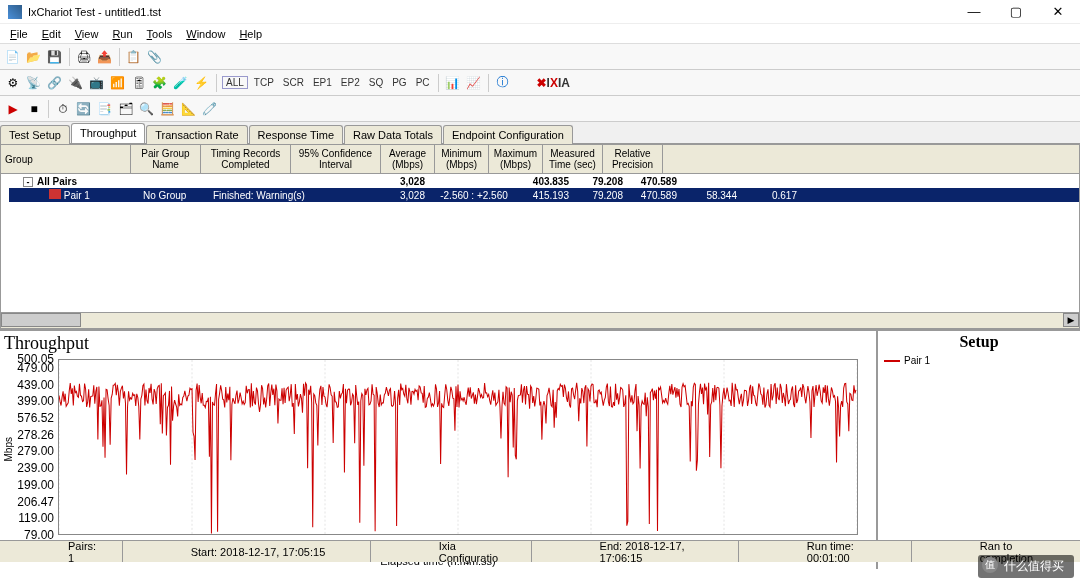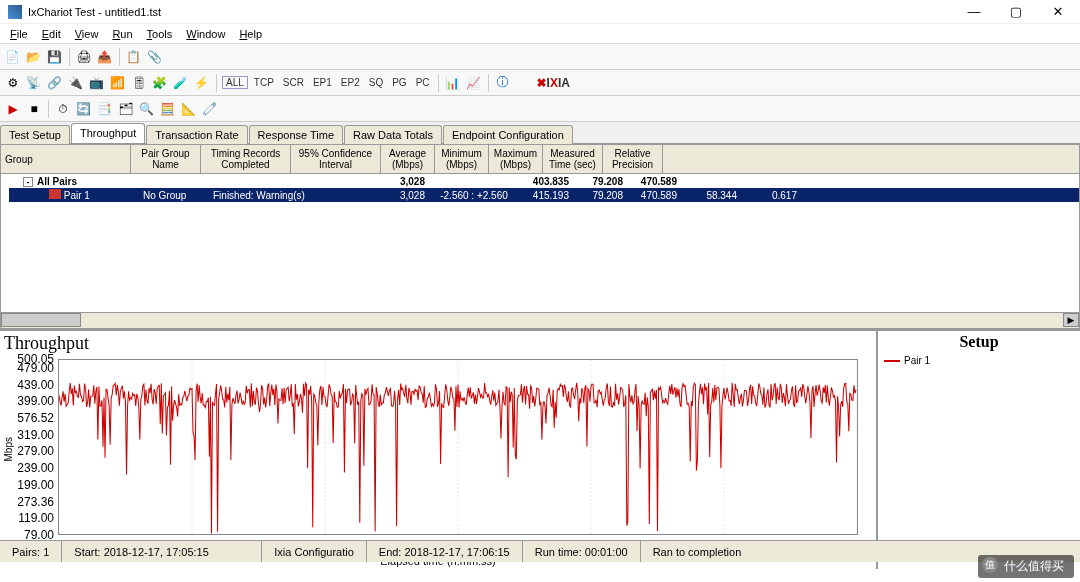--- a/index.html
+++ b/index.html
@@ -41,21 +41,21 @@
 .yticks { position: absolute; left: 20px; top: 28px; bottom: 34px; width: 36px; font-size: 12px; text-align: right; }
 .ytick { position: absolute; right: 2px; transform: translateY(-50%); }
 .xticks { position: absolute; left: 58px; right: 18px; bottom: 18px; height: 12px; font-size: 9px; }
 .xtick { position: absolute; transform: translateX(-50%); }
 .xlab { position: absolute; left: 0; right: 0; bottom: 2px; text-align: center; font-size: 11px; }
 .legendpane { width: 202px; padding: 2px 6px; }
 .legendpane .lt { font-family: "Times New Roman", serif; font-size: 16px; text-align: center; font-weight: bold; }
 .legentry { display: flex; align-items: center; font-size: 10px; margin-top: 4px; }
 .legentry .sw { width: 16px; height: 2px; background: #c00; margin-right: 4px; }
 .statusbar { position: absolute; left: 0; right: 0; bottom: 20px; height: 22px; display: flex; align-items: center; background: #ece9d8; border-top: 1px solid #999; font-size: 11px; }
-.statusbar > div { padding: 0 12px; border-right: 1px solid #999; height: 100%; display: flex; align-items: center; }
+.statusbar > div { padding: 0 20px; border-right: 1px solid #999; height: 100%; display: flex; align-items: center; margin-left: 48px; }
 .watermark { position: absolute; right: 6px; bottom: 4px; font-size: 12px; color: #fff; background: rgba(0,0,0,0.55); padding: 3px 10px 3px 26px; border-radius: 3px; }
 .watermark::before { content: "值"; position: absolute; left: 4px; top: 2px; width: 16px; height: 16px; border-radius: 50%; background: #888; color: #fff; font-size: 10px; text-align: center; line-height: 16px; }
 svg.chart { width: 100%; height: 100%; }
 .grid line { stroke: #ccc; stroke-width: 0.5; stroke-dasharray: 2 2; }
 .series { stroke: #c00; stroke-width: 1; fill: none; }
 .c-group { width: 130px; text-align: left !important; justify-content: flex-start !important; }
 .c-pgn { width: 70px; }
 .c-rs { width: 130px; }
 .c-tr { width: 90px; }
 .c-ci { width: 90px; }
@@ -198,25 +198,25 @@
 <div class="lower">
   <div class="chartpane">
     <h3>Throughput</h3>
     <div class="ylab">Mbps</div>
     <div class="yticks" id="yticks">
         <div class="ytick" style="top: 0%;">500.05</div>
         <div class="ytick" style="top: 4.99941%;">479.00</div>
         <div class="ytick" style="top: 14.4995%;">439.00</div>
         <div class="ytick" style="top: 23.9995%;">399.00</div>
         <div class="ytick" style="top: 33.4996%;">576.52</div>
-        <div class="ytick" style="top: 42.9996%;">319.00</div>
+        <div class="ytick" style="top: 42.9996%;">278.26</div>
         <div class="ytick" style="top: 52.4997%;">279.00</div>
         <div class="ytick" style="top: 61.9998%;">239.00</div>
         <div class="ytick" style="top: 71.4998%;">199.00</div>
-        <div class="ytick" style="top: 80.9999%;">273.36</div>
+        <div class="ytick" style="top: 80.9999%;">206.47</div>
         <div class="ytick" style="top: 90.4999%;">119.00</div>
         <div class="ytick" style="top: 100%;">79.00</div>
       </div>
     <div class="plot">
       <svg class="chart" viewBox="0 0 780 170" preserveAspectRatio="none">
         <g class="grid" id="gridlines">
             <line x1="0" y1="0" x2="0" y2="170"></line>
             <line x1="130" y1="0" x2="130" y2="170"></line>
             <line x1="260" y1="0" x2="260" y2="170"></line>
             <line x1="390" y1="0" x2="390" y2="170"></line>

